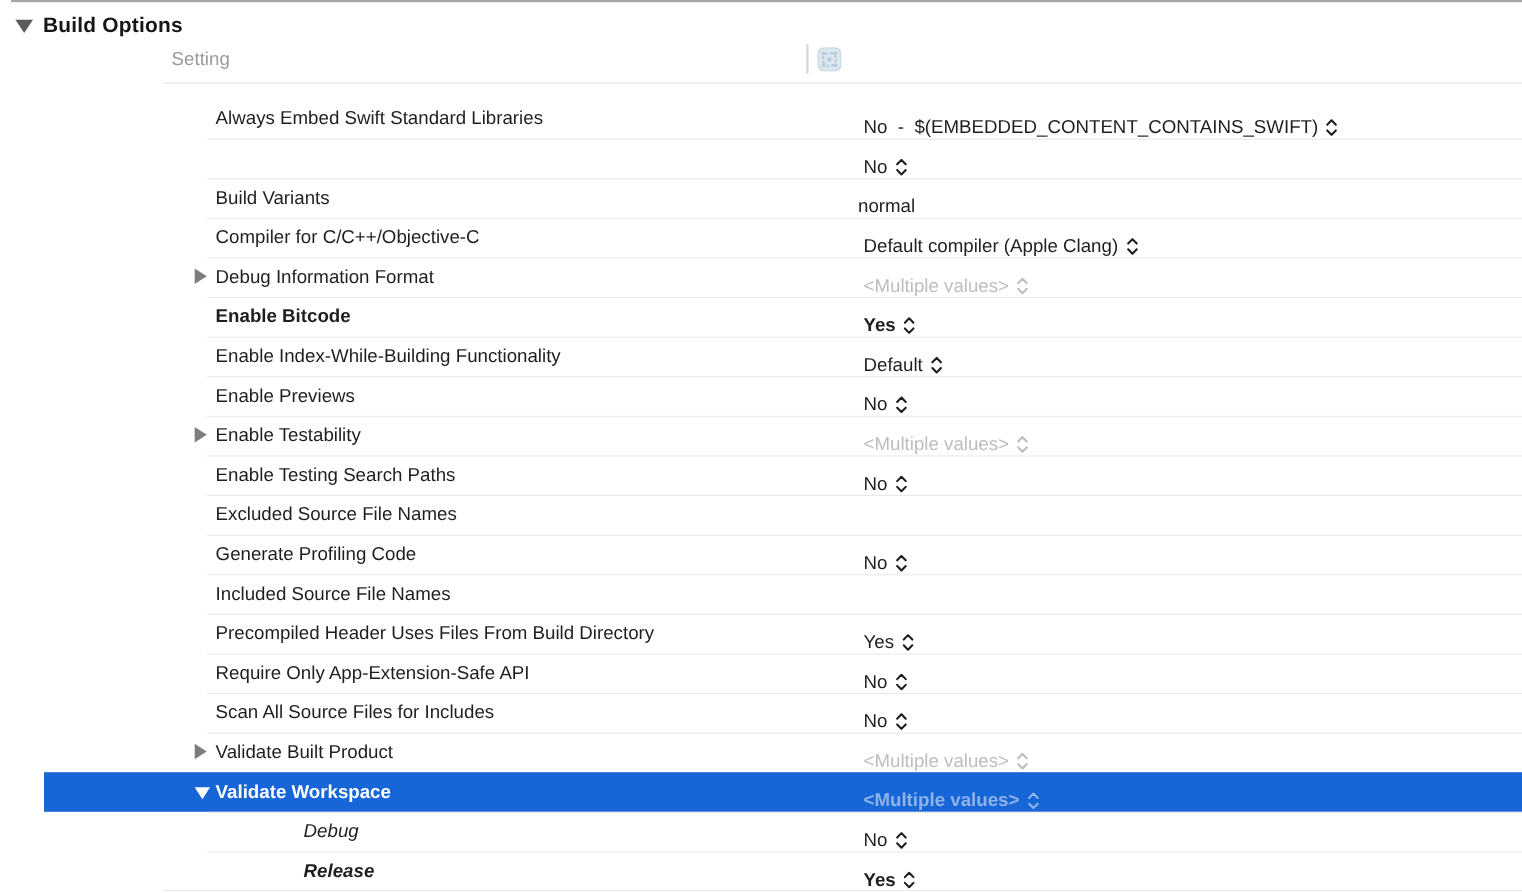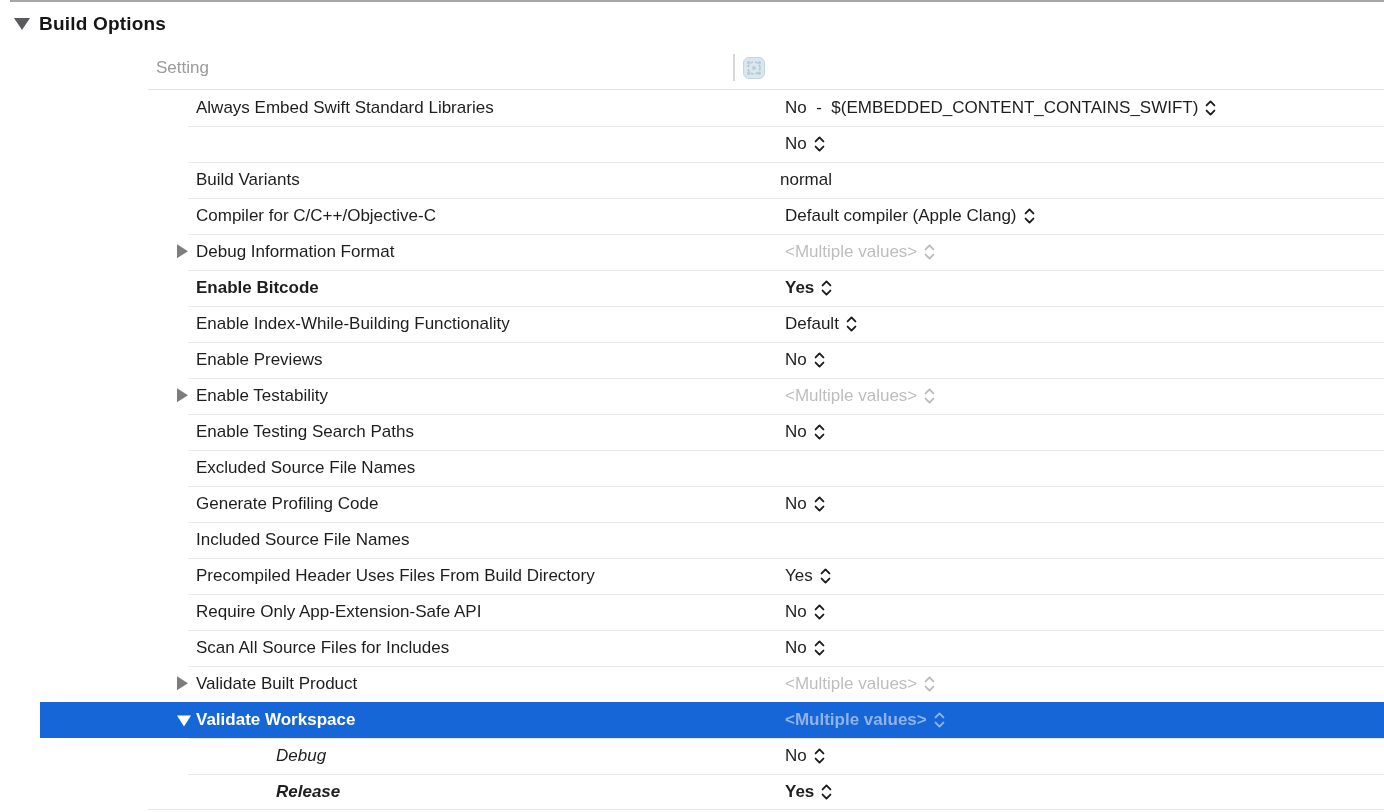--- a/index.html
+++ b/index.html
@@ -26,21 +26,21 @@
     width: 0; height: 0;
     border-left: 8.5px solid transparent;
     border-right: 8.5px solid transparent;
     border-top: 12px solid #5a5a5c;
     margin-right: 9px;
   }
   .section-title {
     font-size: 19px; font-weight: 700; color: #161617; letter-spacing: 0.2px;
   }
   
-  .col-header { position: absolute; top: 46px; left: 0; right: 0; height: 44px; }
+  .col-header { position: absolute; top: 32px; left: 0; right: 0; height: 44px; }
   .col-header::after {
     content: ""; position: absolute; left: 148px; right: 0; bottom: 0;
     height: 1px; background: #e3e3e3;
   }
   .col-setting {
     position: absolute; left: 156px; top: 0; line-height: 44px;
     font-size: 17px; color: #9a9a9a;
   }
   .col-vsep {
     position: absolute; left: 733px; top: 8px; bottom: 9px; width: 2px;
@@ -78,21 +78,21 @@
     border-right: 7px solid transparent;
     border-top: 11px solid #7d7d7d;
   }
   .selected .disc-down { border-top-color: #ffffff; }
   .label {
     position: absolute; left: 156px; top: 0; line-height: 36px;
     font-size: 17px; color: #1e1e1e; white-space: pre;
   }
   .child .label { left: 236px; font-style: italic; }
   .value {
-    position: absolute; left: 745px; top: 0; height: 36px;
+    position: absolute; left: 745px; top: 8px; height: 36px;
     display: flex; align-items: center; gap: 7px;
     font-size: 17px; color: #1e1e1e; white-space: pre; text-align: center;
   }
   .plain .value { left: 740px; }
   .bold .label, .bold .value { font-weight: 700; }
   .muted .value { color: #bdbdbd; }
   .selected .label { color: #ffffff; font-weight: 700; }
   .selected .value { color: var(--sel-secondary, #8fb3e9); font-weight: 700; }
   .stepper { display: inline-block; flex: none; }
 </style>

